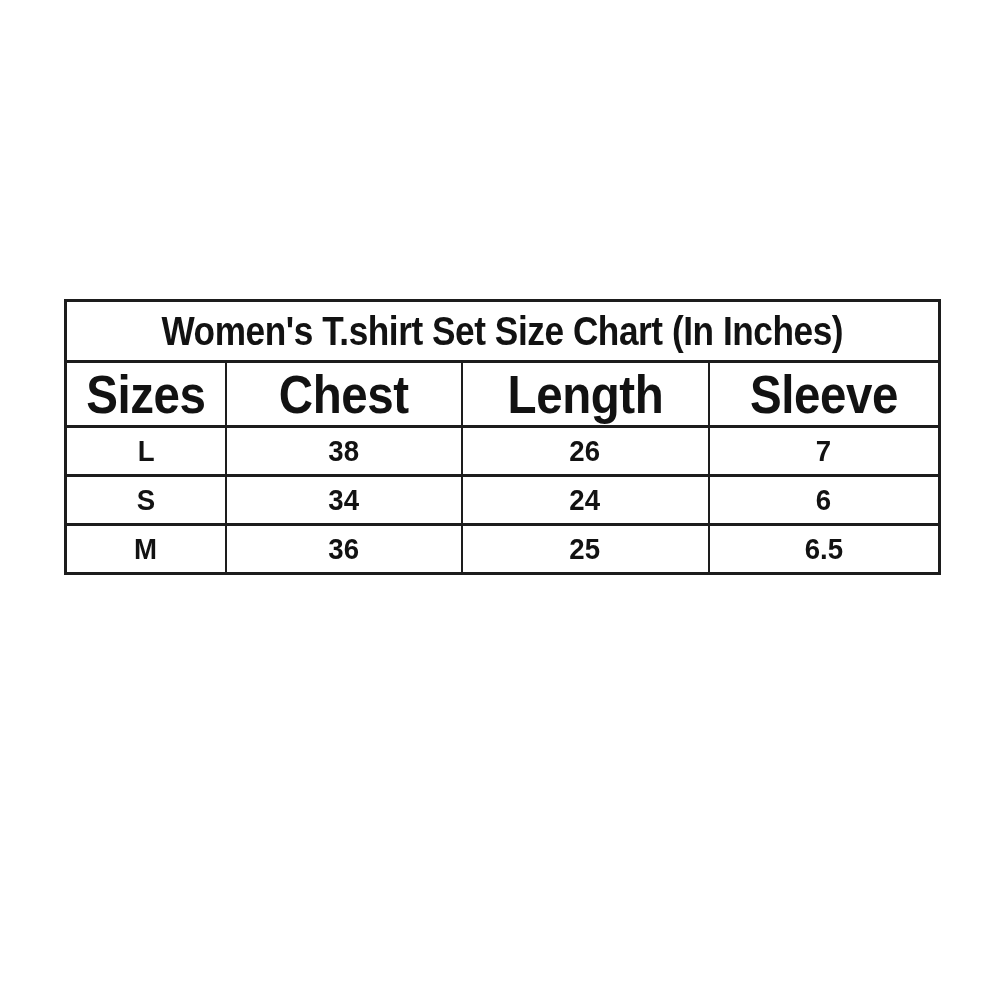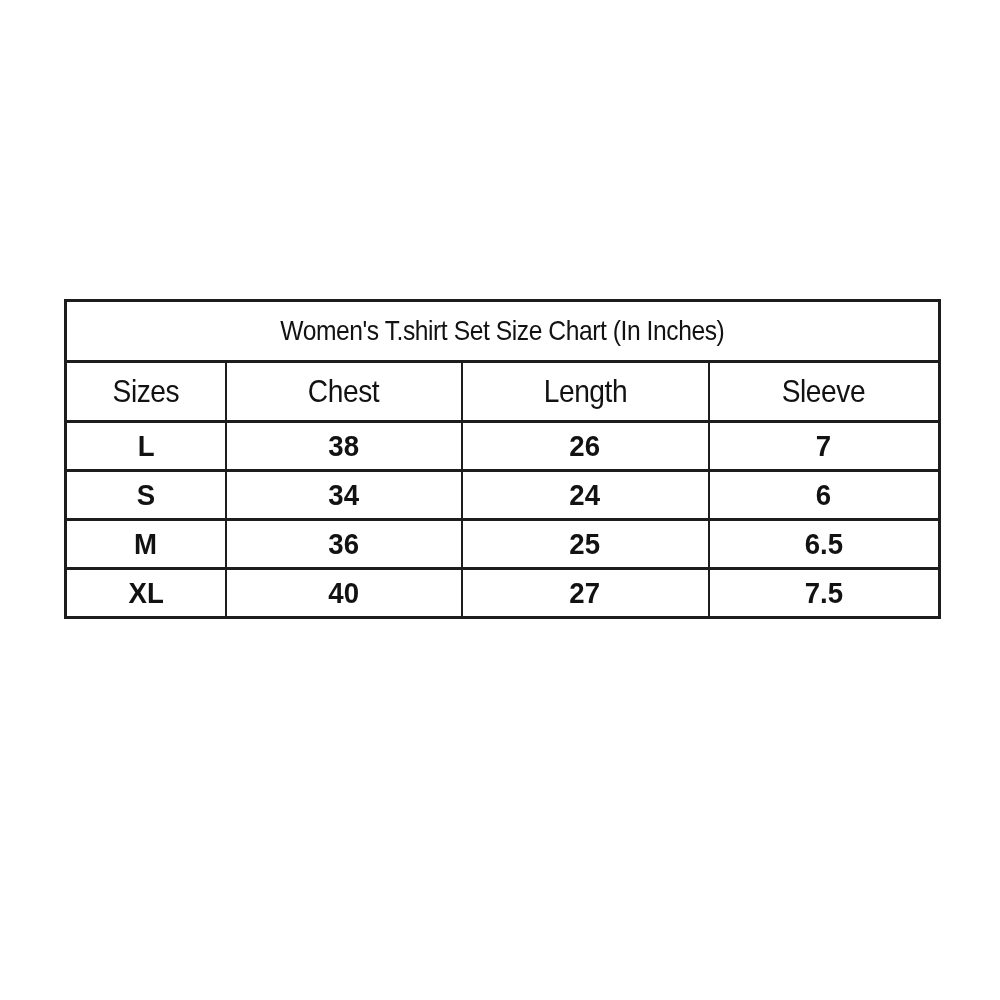--- a/index.html
+++ b/index.html
@@ -40,27 +40,27 @@
     padding: 0;
     overflow: hidden;
     white-space: nowrap;
   }
   
   table.size-chart {
     border: 3px solid #1d1d1d;
   }
   .title-cell {
     height: 58px;
-    font-size: 28px;
-    font-weight: normal;
+    font-size: 40px;
+    font-weight: bold;
   }
   th.col-header {
     height: 57px;
-    font-size: 32px;
-    font-weight: normal;
+    font-size: 54px;
+    font-weight: bold;
   }
   tr.data-row td {
     height: 46px;
     font-size: 30px;
     font-weight: bold;
   }
   
   .squish {
     display: inline-block;
     transform: scaleX(0.88);
@@ -115,22 +115,16 @@
           <td><span class="squish">34</span></td>
           <td><span class="squish">24</span></td>
           <td><span class="squish">6</span></td>
         </tr>
         <tr class="data-row">
           <td><span class="squish">M</span></td>
           <td><span class="squish">36</span></td>
           <td><span class="squish">25</span></td>
           <td><span class="squish">6.5</span></td>
         </tr>
-        <tr class="data-row">
-          <td><span class="squish">XL</span></td>
-          <td><span class="squish">40</span></td>
-          <td><span class="squish">27</span></td>
-          <td><span class="squish">7.5</span></td>
-        </tr>
       </tbody>
     </table>
   </div>
 </div>
 
 </body></html>

